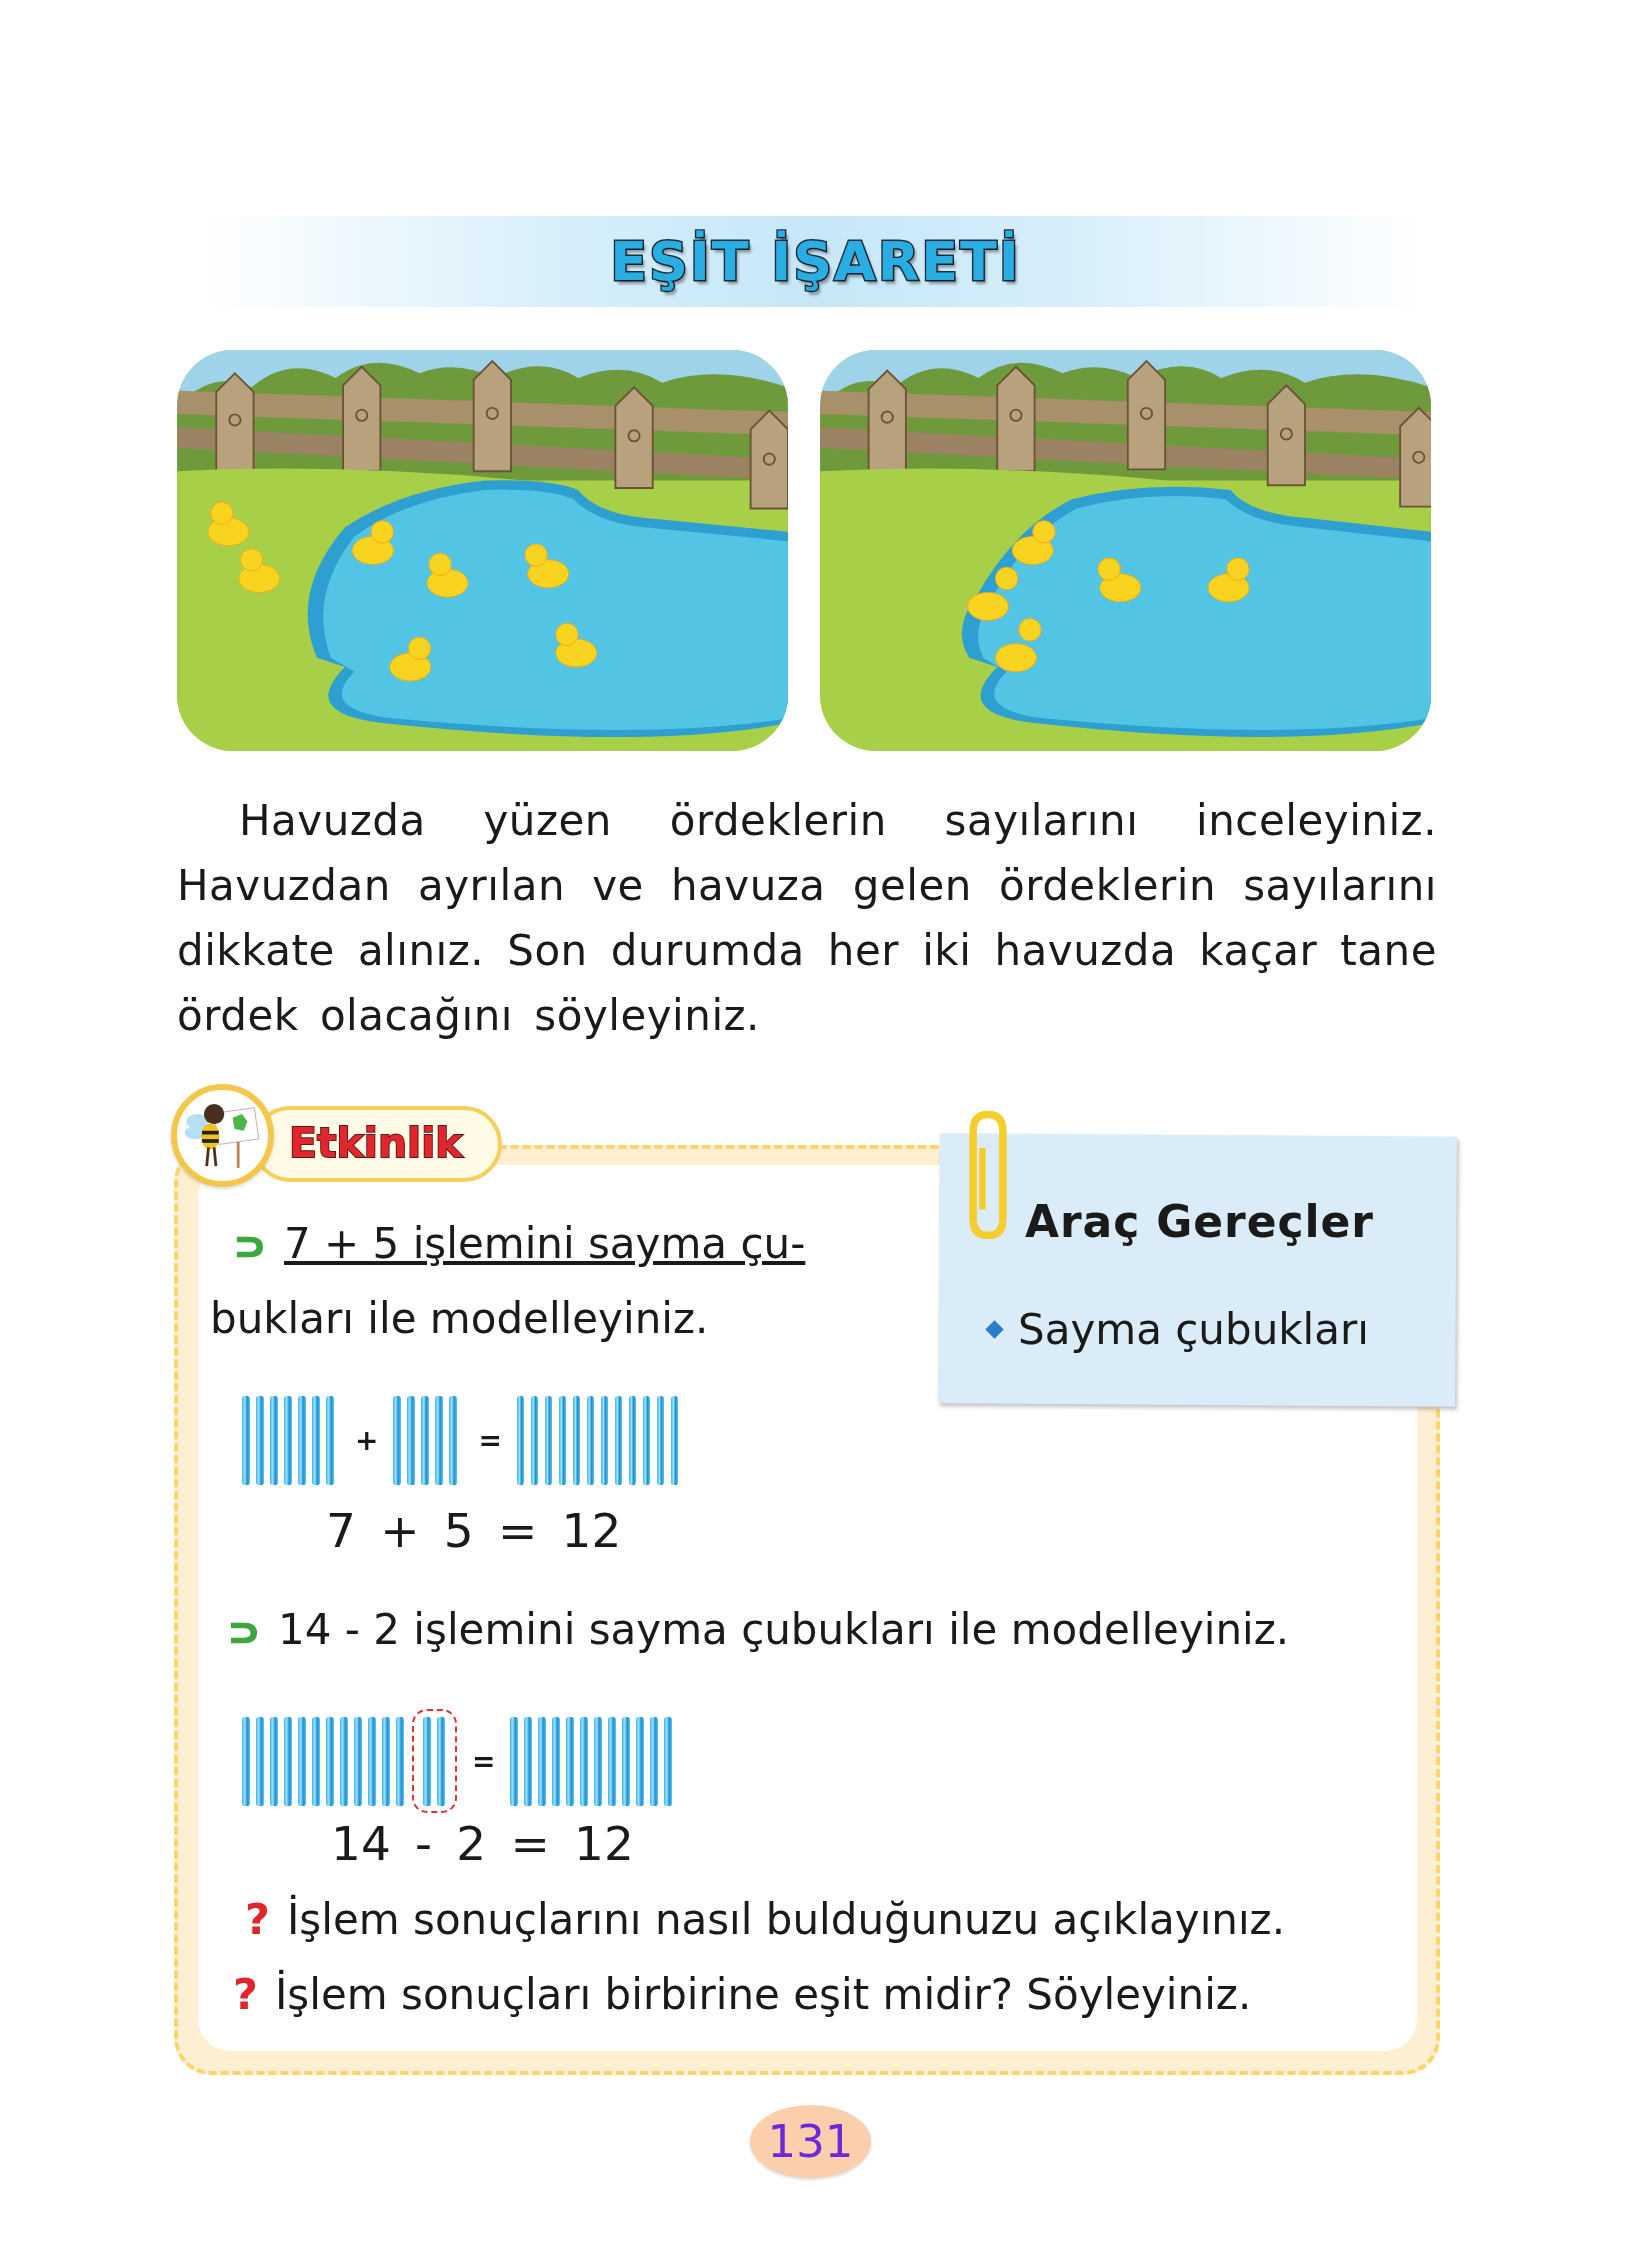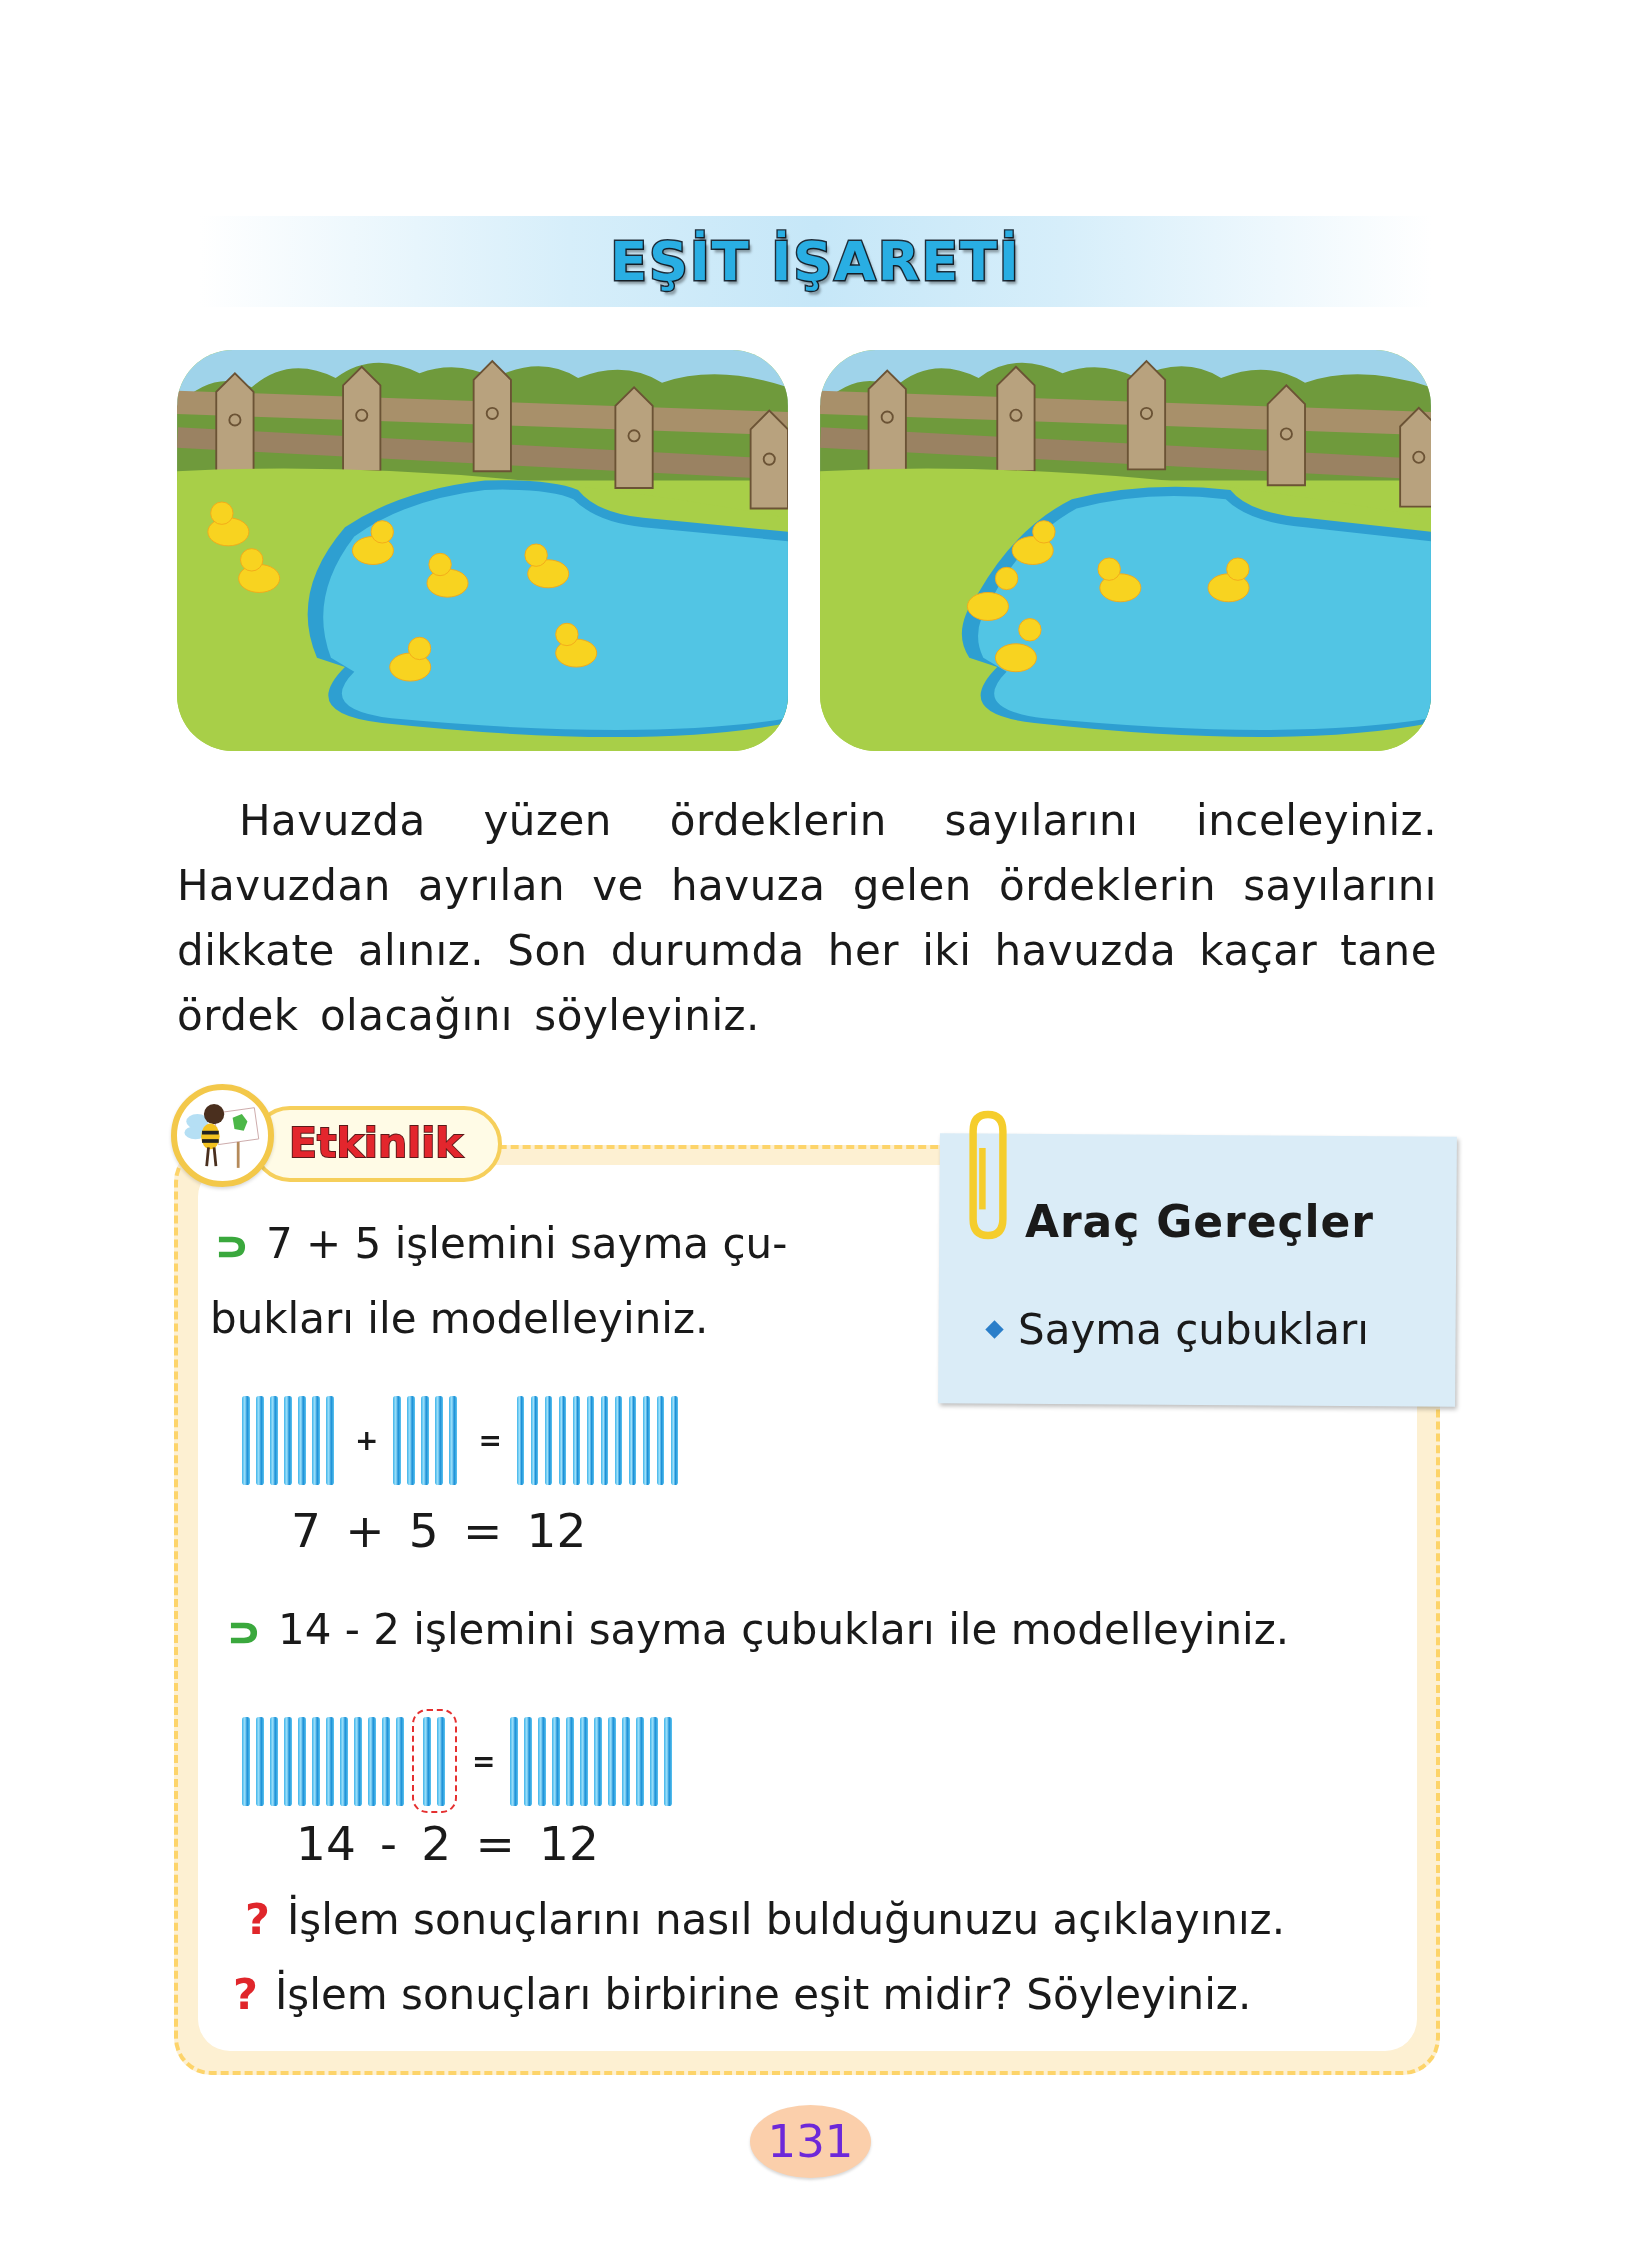--- a/index.html
+++ b/index.html
@@ -96,21 +96,21 @@
   .stick {
     width: 7.5px; height: 89px; margin-right: 6.5px; border-radius: 2.8px;
     background: linear-gradient(90deg, #3fb4ea 0%, #9ee1fb 35%, #1b8fd6 65%, #5cc4f0 100%);
   }
   .op { font-size: 28px; margin: 0 15px; color: #1a1a1a; font-weight: bold; }
   .dashed-box {
     border: 2.8px dashed #e53030; border-radius: 15px; padding: 5.6px 3.7px 5.6px 9.3px;
     display: flex; margin-left: 1.9px;
   }
 
-  .eq { font-size: 47px; word-spacing: 9.3px; }
+  .eq { font-size: 47px; word-spacing: 9.3px; margin-left: 35px; }
 
   
   .page-num {
     left: 750px; top: 2105px; width: 121px; height: 73px; border-radius: 50%;
     background: #fbcfab; box-shadow: 0 1.9px 2.8px rgba(0,0,0,0.15);
     display: flex; align-items: center; justify-content: center;
     font-size: 45px; color: #6d28d9;
   }
 </style>
 </head>
@@ -228,21 +228,21 @@
 <svg class="abs" style="left:960px; top:1107px;" width="56" height="135" viewBox="0 0 60 145">
   <path d="M14 60 L14 120 Q14 138 30 138 Q46 138 46 120 L46 26 Q46 8 30 8 Q14 8 14 26 L14 60" fill="none" stroke="#f5cd2c" stroke-width="8"></path>
   <path d="M24 44 L24 110" stroke="#f5cd2c" stroke-width="7" fill="none"></path>
 </svg>
 <div class="abs note-title">Araç Gereçler</div>
 <div class="abs note-item">
   <span class="diamond"></span>
   <span>Sayma çubukları</span>
 </div>
 
-<div class="abs line" style="left:215px; top:1219px;">
+<div class="abs line" style="left:233px; top:1219px;text-decoration:underline;">
   <svg class="arrow-icon" width="34" height="28" viewBox="0 0 36 30">
     <path d="M4 4 L18 4 Q32 4 32 15 Q32 26 18 26 L4 26 L4 20 L18 20 Q25 20 25 15 Q25 10 18 10 L4 10 Z" fill="#3aa83d"></path>
   </svg><span>7 + 5 işlemini sayma çu-</span>
 </div>
 <div class="abs line" style="left:210px; top:1294px;">bukları ile modelleyiniz.</div>
 
 <div class="abs stick-group" style="left:242px; top:1396px;">
   <div class="stick-group">
     <div class="stick"></div>
       <div class="stick"></div>

